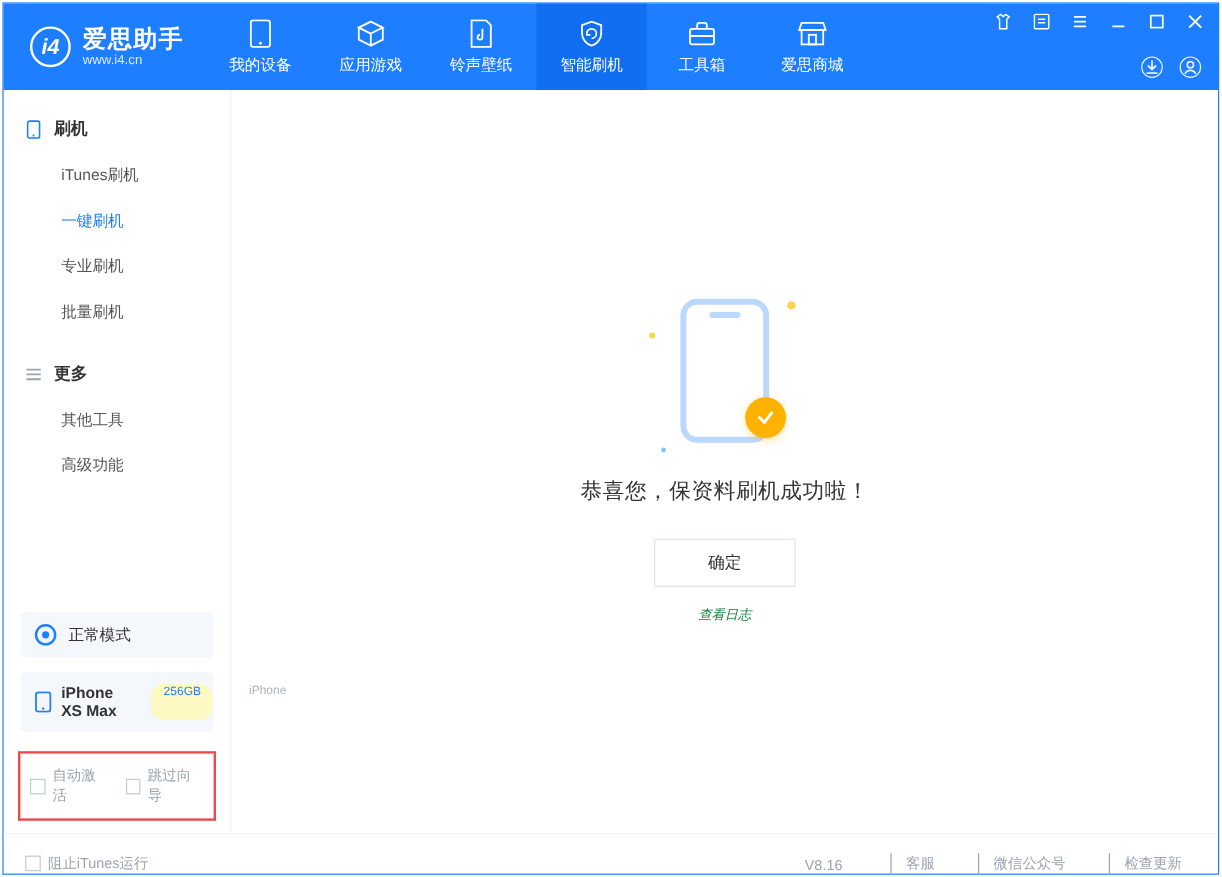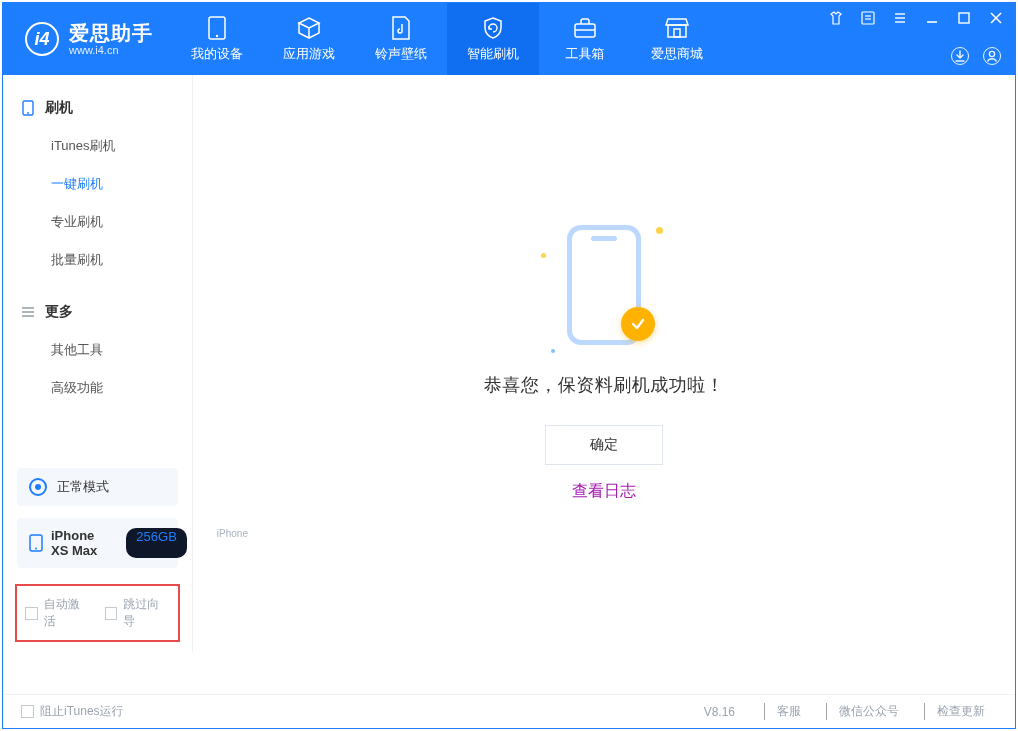--- a/index.html
+++ b/index.html
@@ -39,45 +39,45 @@
 .sidebar-spacer { flex: 1; }
 
 .mode-tile { margin: 6px 14px; background: #f4f7fb; border-radius: 4px; padding: 10px 12px; display: flex; align-items: center; gap: 10px; font-size: 13px; color: #333; cursor: pointer; }
 .mode-dot { width: 18px; height: 18px; border-radius: 50%; border: 2px solid #1d7eff; display: flex; align-items: center; justify-content: center; position: relative; }
 .mode-dot::after { content: ""; width: 6px; height: 6px; background: #1d7eff; border-radius: 50%; }
 
 .device-tile { margin: 6px 14px 10px; background: #f4f7fb; border-radius: 4px; padding: 10px 12px; display: flex; flex-direction: row; gap: 4px; cursor: pointer; }
 .device-top { display: flex; align-items: center; gap: 8px; }
 .device-top .dev-icon { width: 18px; height: 18px; color: #1d7eff; }
 .device-name { font-size: 13px; font-weight: 600; color: #333; }
-.device-capacity { display: inline-block; padding: 1px 10px; border-radius: 10px; background: #0f172a; color: #1d7eff; font-size: 13px; margin-left: 24px; }
+.device-capacity { display: inline-block; padding: 1px 10px; border-radius: 10px; background: #fef9c3; color: #1d7eff; font-size: 10px; margin-left: 24px; }
 .device-model { font-size: 10px; color: #aab3bf; margin-left: 26px; }
 
 .bottom-options { border: 2px solid #e84b4b; margin: 6px 12px 10px; padding: 10px 8px; display: flex; align-items: center; gap: 14px; }
 .chk { display: flex; align-items: center; gap: 6px; cursor: pointer; }
 .chk-box { width: 13px; height: 13px; border: 1px solid #c2cad4; background: #fff; }
 .chk-label { font-size: 12px; color: #9aa3af; }
 
 
 .main { flex: 1; display: flex; flex-direction: column; align-items: center; justify-content: center; position: relative; }
 .illustration { width: 130px; height: 130px; position: relative; margin-bottom: 18px; }
 .phone { width: 74px; height: 120px; border: 5px solid #bcd8ff; border-radius: 14px; background: #fff; margin: 0 auto; position: relative; }
 .phone::before { content:""; position:absolute; top:6px; left:50%; transform:translateX(-50%); width:26px; height:5px; background:#bcd8ff; border-radius:3px; }
 .check-badge { position: absolute; right: 14px; bottom: 14px; width: 34px; height: 34px; background: #ffb300; border-radius: 50%; display: flex; align-items: center; justify-content: center; color:#fff; box-shadow: 0 2px 6px rgba(255,179,0,.4); }
 .sparkle { position: absolute; background: #ffd34d; width: 5px; height: 5px; border-radius: 50%; }
 .sp1 { left: 2px; top: 28px; }
 .sp2 { right: 6px; top: 2px; width: 7px; height: 7px; }
 .sp3 { left: 12px; bottom: 2px; width: 4px; height: 4px; background:#7cc3ff; }
 
 .success-msg { font-size: 18px; color: #333; letter-spacing: .5px; margin-bottom: 28px; }
 .ok-btn { border: 1px solid #dfe5ec; background: #fff; padding: 10px 44px; font-size: 14px; color: #333; cursor: pointer; margin-bottom: 16px; }
-.log-link { font-size: 16px; color: #a21caf; cursor: pointer; }
-
-
-.statusbar { height: 34px; border-top: 1px solid #eef2f6; display: flex; align-items: center; padding: 0 18px; font-size: 12px; color: #9aa3af; gap: 13px; margin-top: 42px; }
+.log-link { font-size: 11px; color: #15803d; cursor: pointer; font-style: italic; }
+
+
+.statusbar { height: 34px; border-top: 1px solid #eef2f6; display: flex; align-items: flex-end; padding: 0 18px; font-size: 12px; color: #9aa3af; gap: 24px; }
 .statusbar .chk-label { color: #9aa3af; }
 .status-spacer { flex: 1; }
 .status-version { color: #9aa3af; margin-right: 16px; }
 .status-link { color: #9aa3af; cursor: pointer; padding: 0 12px; border-left: 1px solid #a3a3a3; }
 .status-link:first-of-type { border-left: 1px solid #e3e8ee; }
 
 svg { display: block; }
 </style>
 </head>
 <body>

